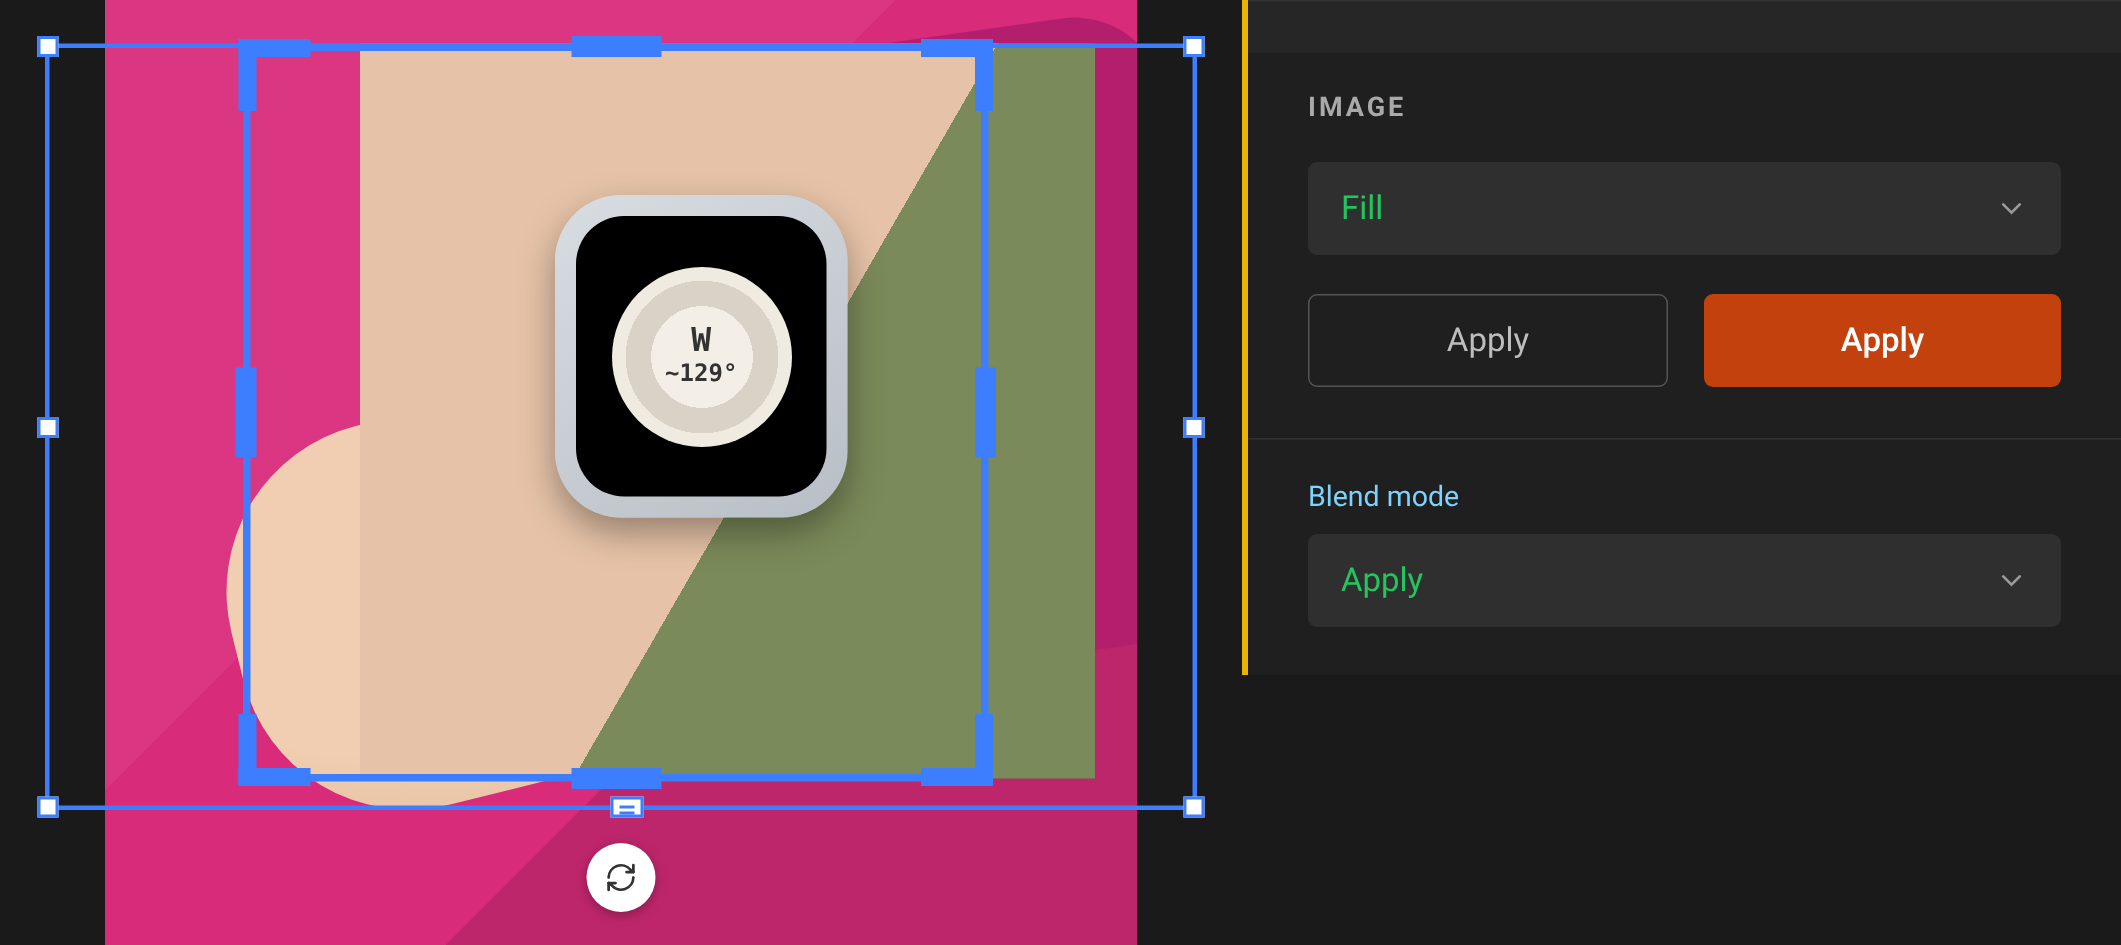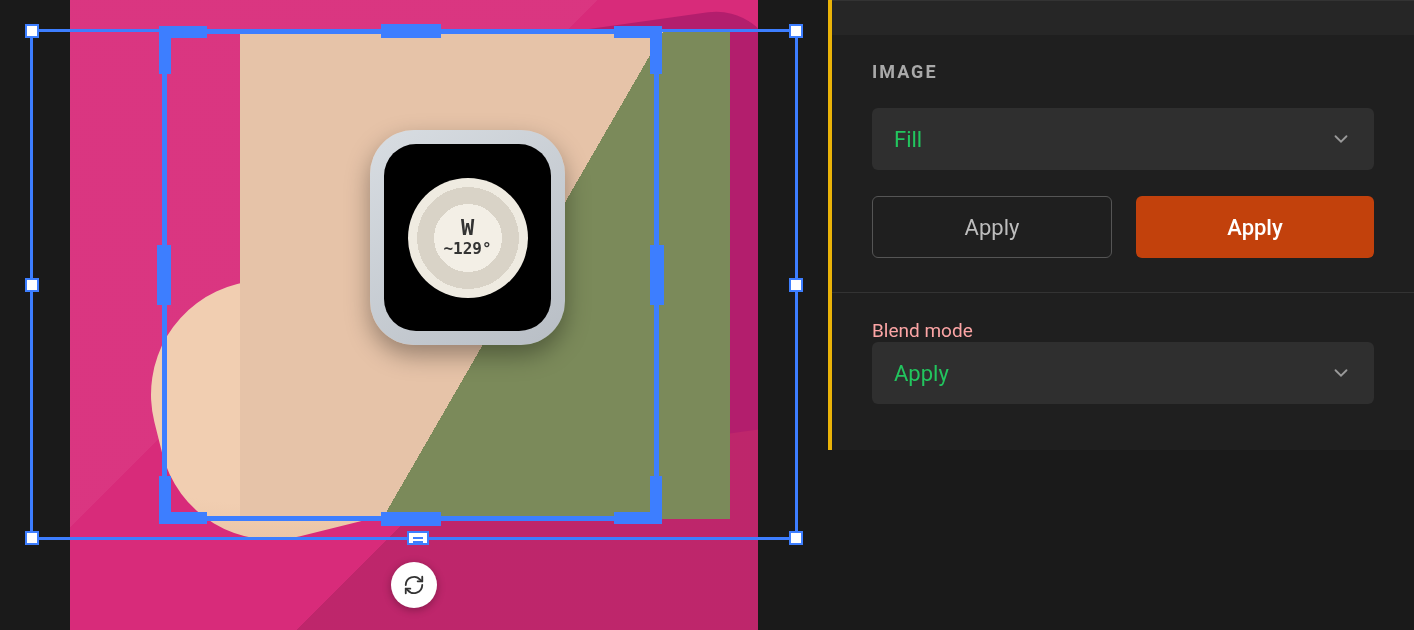--- a/index.html
+++ b/index.html
@@ -197,21 +197,22 @@
   }
   .section-title {
     font-size: 18px;
     font-weight: 700;
     letter-spacing: 2px;
     color: #a9a9a9;
     margin-bottom: 26px;
   }
   .field-label {
     font-size: 19px;
-    color: #fca5a5;
+    color: #7dd3fc;
+    margin-bottom: 14px;
   }
   .select {
     width: 100%;
     height: 62px;
     background: #2f2f2f;
     border-radius: 6px;
     display: flex;
     align-items: center;
     justify-content: space-between;
     padding: 0 22px;

